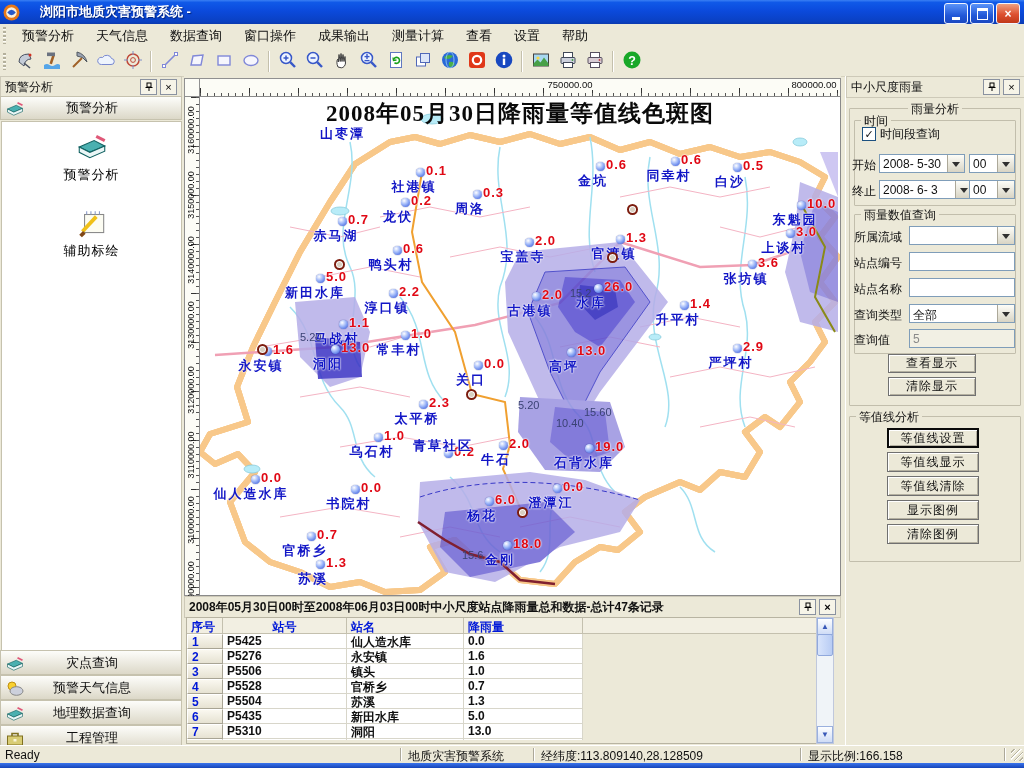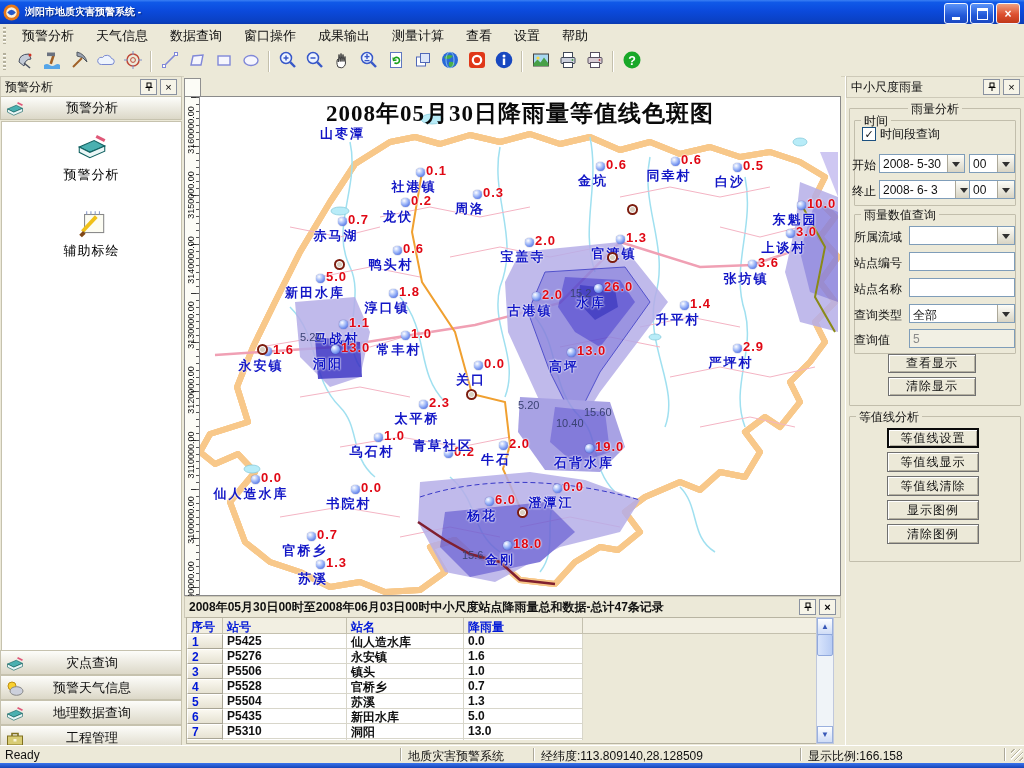--- a/index.html
+++ b/index.html
@@ -2,21 +2,21 @@
 <html><head>
 <meta charset="utf-8">
 <style>
   html,body{margin:0;padding:0;}
   body{width:1024px;height:768px;overflow:hidden;position:relative;
        font-family:"Liberation Sans","DejaVu Sans",sans-serif;background:#ece9d8;font-size:12px;}
   
   .titlebar{position:absolute;left:0;top:0;width:1024px;height:24px;
     background:linear-gradient(to bottom,#3a80f4 0%,#1059e8 10%,#0b4adc 45%,#0a40c2 90%,#0c3aae 100%);
     display:flex;align-items:center;color:#fff;}
-  .title-text{font-weight:bold;font-size:10px;margin-left:5px;text-shadow:1px 1px 1px #00227a;}
+  .title-text{font-weight:bold;font-size:13px;margin-left:20px;text-shadow:1px 1px 1px #00227a;}
   .app-icon{width:17px;height:17px;margin-left:3px;display:inline-flex;}
   .win-buttons{position:absolute;right:4px;top:3px;display:flex;gap:2px;}
   .wbtn{width:22px;height:19px;border:1px solid #f0f4ff;border-radius:3px;display:flex;
         align-items:center;justify-content:center;color:#fff;font-size:12px;font-weight:bold;
         background:linear-gradient(#5a93f8,#2258d8 60%,#1a48c0);}
   .wbtn.close{background:linear-gradient(#f0a080,#dd5030 55%,#c03818);}
   .glyph-min{width:8px;height:3px;background:#fff;margin-top:9px;}
   .glyph-max{width:9px;height:8px;border:1px solid #fff;border-top-width:3px;}
   
   .menubar{position:absolute;left:0;top:24px;width:1024px;height:23px;background:#ece9d8;
@@ -404,20 +404,24 @@
             <path d="M7 7 v-2.5 h6 v2.5" fill="none" stroke="#807020" stroke-width="1.6"></path>
             <rect x="8.5" y="10" width="3" height="2.5" fill="#f8f4d8"></rect>
           </svg></span>
         <span class="gb-label">工程管理</span>
       </div>
     </div>
 </div>
 
 <div class="map-doc">
   <div class="ruler-corner"></div>
+  <div class="hruler">
+    <span class="rl" style="left:370px;">750000.00</span>
+    <span class="rl" style="left:614px;">800000.00</span>
+  </div>
   <div class="vruler">
       <span class="rl" style="top: 33px; left: 6px;">3160000.00</span>
       <span class="rl" style="top: 98px; left: 6px;">3150000.00</span>
       <span class="rl" style="top: 163px; left: 6px;">3140000.00</span>
       <span class="rl" style="top: 228px; left: 6px;">3130000.00</span>
       <span class="rl" style="top: 293px; left: 6px;">3120000.00</span>
       <span class="rl" style="top: 358px; left: 6px;">3110000.00</span>
       <span class="rl" style="top: 423px; left: 6px;">3100000.00</span>
       <span class="rl" style="top: 488px; left: 6px;">3090000.00</span>
     </div>
@@ -507,21 +511,21 @@
         <span class="st-marker" style="left: 138px; top: 120px;"></span>
         <span class="st-value" style="left: 148px; top: 115px;">0.7</span>
         <span class="st-name" style="left: 113.5px; top: 130px;">赤马湖</span>
         <span class="st-marker" style="left: 193px; top: 149px;"></span>
         <span class="st-value" style="left: 203px; top: 144px;">0.6</span>
         <span class="st-name" style="left: 168.5px; top: 159px;">鸭头村</span>
         <span class="st-marker" style="left: 116px; top: 177px;"></span>
         <span class="st-value" style="left: 126px; top: 172px;">5.0</span>
         <span class="st-name" style="left: 85px; top: 187px;">新田水库</span>
         <span class="st-marker" style="left: 189px; top: 192px;"></span>
-        <span class="st-value" style="left: 199px; top: 187px;">1.8</span>
+        <span class="st-value" style="left: 199px; top: 187px;">2.2</span>
         <span class="st-name" style="left: 164.5px; top: 202px;">淳口镇</span>
         <span class="st-marker" style="left: 139px; top: 223px;"></span>
         <span class="st-value" style="left: 149px; top: 218px;">1.1</span>
         <span class="st-name" style="left: 114.5px; top: 233px;">马战村</span>
         <span class="st-marker" style="left: 63px; top: 250px;"></span>
         <span class="st-value" style="left: 73px; top: 245px;">1.6</span>
         <span class="st-name" style="left: 38.5px; top: 260px;">永安镇</span>
         <span class="st-marker" style="left: 131px; top: 248px;"></span>
         <span class="st-value" style="left: 141px; top: 243px;">13.0</span>
         <span class="st-name" style="left: 113px; top: 258px;">洞阳</span>
@@ -633,21 +637,21 @@
           <line x1="5" y1="5.5" x2="5" y2="9" stroke="#000"></line>
         </svg>
       </span>
     <span class="ph-btn">
         <span>×</span>
       </span>
   </div>
   <div class="grid">
     <div class="grid-head">
         <span class="gh-cell" style="width: 36px;">序号</span>
-        <span class="gh-cell" style="width: 124px;">站号</span>
+        <span class="gh-cell" style="width: 124px; text-align: center;">站号</span>
         <span class="gh-cell" style="width: 117px;">站名</span>
         <span class="gh-cell" style="width: 119px;">降雨量</span>
         <span class="gh-cell" style="flex: 1 1 0%; border-right: none;"></span>
       </div>
     <div class="grid-body">
         <div class="g-row">
           <span class="g-cell rowhdr" style="width: 36px;">1</span>
           <span class="g-cell" style="width: 124px;">P5425</span>
           <span class="g-cell" style="width: 117px;">仙人造水库</span>
           <span class="g-cell" style="width: 119px;">0.0</span>

